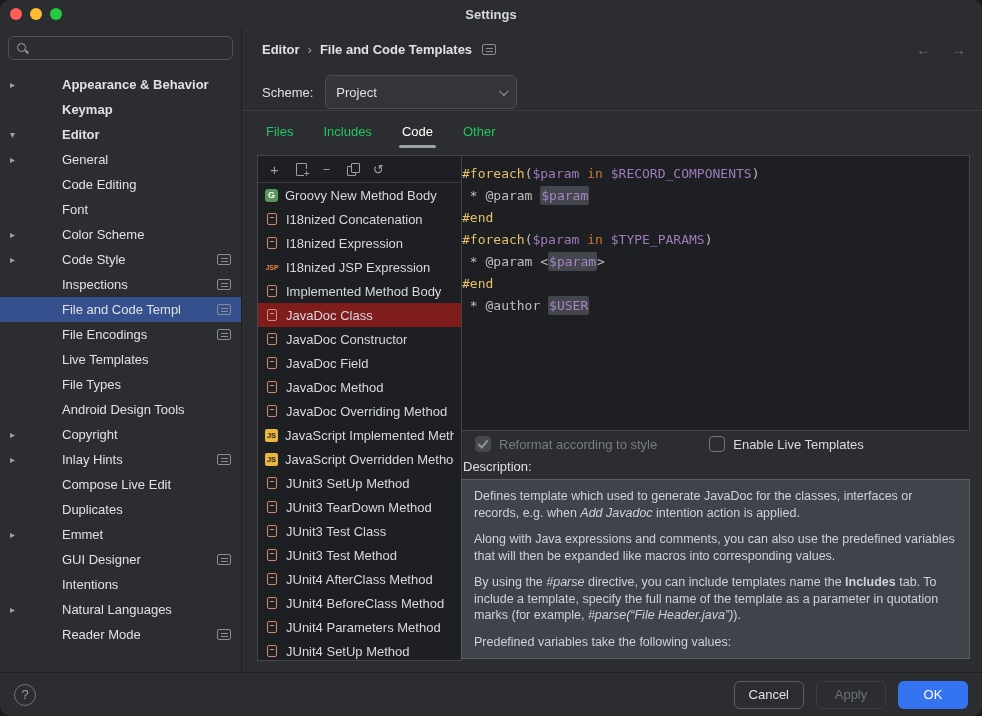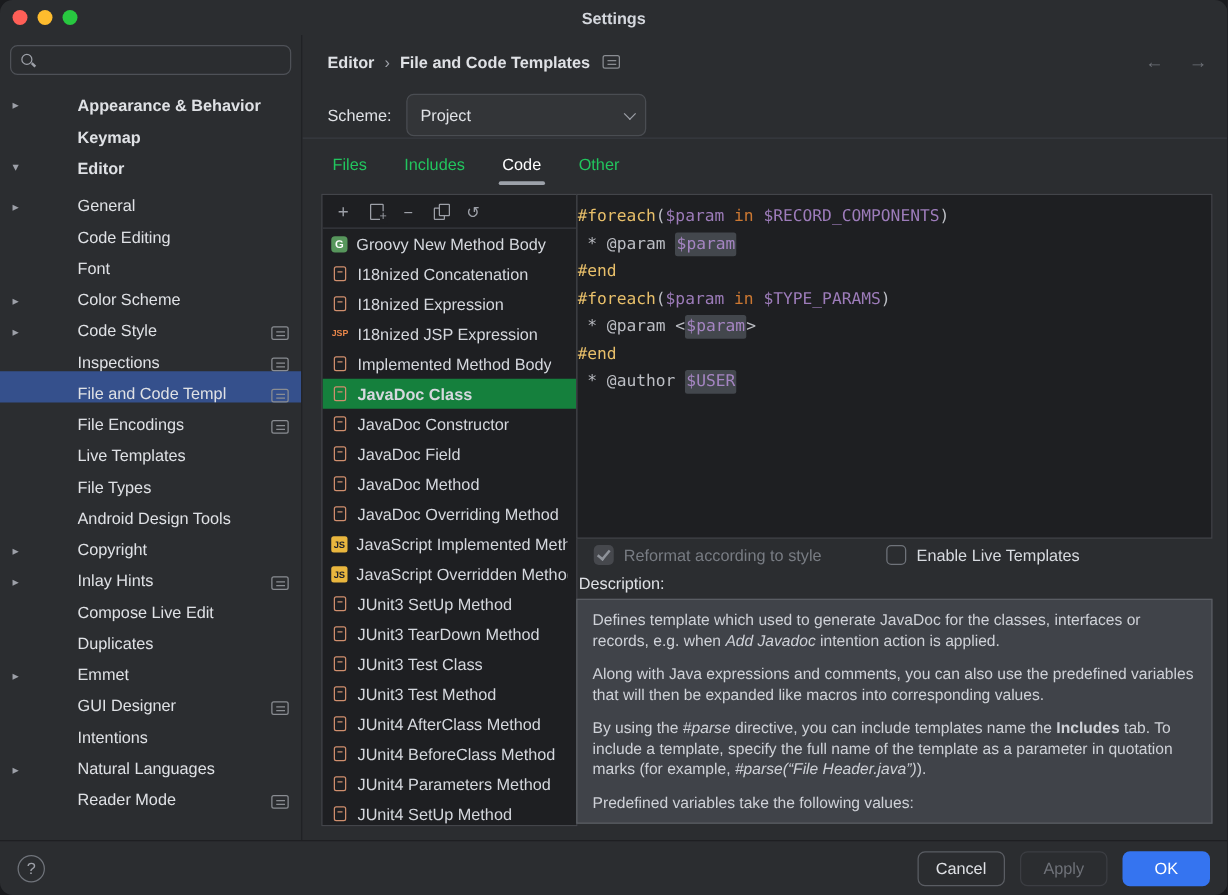--- a/index.html
+++ b/index.html
@@ -17,21 +17,21 @@
   
   .frame-body{display:flex;height:644px;}
   .sidebar{width:242px;flex:none;border-right:1px solid #1e1f22;overflow:hidden;}
   .search-box{margin:8px;height:24px;border:1px solid #4e5157;border-radius:6px;display:flex;align-items:center;padding:0 7px;gap:6px;background:#2b2d30;}
   .search-icon{width:13px;height:13px;position:relative;flex:none;}
   .search-icon::before{content:'';position:absolute;left:1px;top:1px;width:7px;height:7px;border:1.5px solid #9da0a8;border-radius:50%;}
   .search-icon::after{content:'';position:absolute;left:9px;top:9px;width:4px;height:1.5px;background:#9da0a8;transform:rotate(45deg);}
   .search-input{flex:1;min-width:0;background:transparent;border:none;outline:none;color:#dfe1e5;font:inherit;}
   .tree{margin-top:12px;}
   .tree-row{height:25px;display:flex;align-items:center;padding:0 10px;cursor:default;gap:36px;}
-  .tree-row.child{align-items:flex-end;}
+  .tree-row.child{}
   .tree-row.top .tree-label{font-weight:700;}
   .tree-row.sel{background:#35508c;}
   .chev{width:16px;flex:none;color:#9da0a8;font-size:10px;line-height:1;}
   .chev.col::after{content:'▸';}
   .chev.exp::after{content:'▾';}
   .tree-label{white-space:nowrap;overflow:hidden;color:#dfe1e5;}
   .scope-icon{margin-left:auto;width:14px;height:11px;flex:none;border:1px solid #8a8d92;border-radius:2px;
     background:linear-gradient(#8a8d92,#8a8d92) 3px 3px/7px 1px no-repeat,
                linear-gradient(#8a8d92,#8a8d92) 3px 6px/7px 1px no-repeat;}
   
@@ -59,21 +59,21 @@
   .tbi{width:16px;height:16px;display:flex;align-items:center;justify-content:center;position:relative;color:#9da0a8;font-size:15px;line-height:1;}
   .plus-icon::before{content:'+';}
   .minus-icon::before{content:'−';font-size:13px;}
   .revert-icon::before{content:'↺';font-size:13px;}
   .copy-icon::before{content:'';position:absolute;left:2px;top:5px;width:7px;height:8px;border:1px solid #9da0a8;border-radius:1px;}
   .copy-icon::after{content:'';position:absolute;left:6px;top:2px;width:7px;height:8px;border:1px solid #9da0a8;border-radius:1px;background:#1e1f22;}
   .copy-plus-icon::before{content:'';position:absolute;left:3px;top:2px;width:9px;height:11px;border:1px solid #9da0a8;border-radius:1px;}
   .copy-plus-icon::after{content:'+';position:absolute;right:-1px;bottom:-2px;font-size:10px;color:#9da0a8;background:#1e1f22;line-height:1;}
   .tpl-list{}
   .tpl-row{height:24px;display:flex;align-items:center;gap:7px;padding:0 7px;white-space:nowrap;}
-  .tpl-row.sel{background:#15803d;font-weight:bold;}
+  .tpl-row.sel{background:#7f1d1d;}
   .tpl-label{overflow:hidden;color:#d5d8de;}
   .tpl-icon{flex:none;width:14px;height:14px;display:flex;align-items:center;justify-content:center;}
   .tpl-icon.template-icon{width:10px;height:12px;border:1px solid #cf8e6d;border-radius:2px;margin:0 2px;
     background:linear-gradient(#cf8e6d,#cf8e6d) 2px 3px/4px 1px no-repeat;}
   .tpl-icon.groovy-icon{width:13px;height:13px;background:#57965c;color:#fff;font-size:9px;font-weight:700;border-radius:3px;}
   .tpl-icon.js-icon{width:13px;height:13px;background:#e9b63e;color:#22232a;font-size:7.5px;font-weight:700;border-radius:2px;}
   .tpl-icon.jsp-icon{color:#e8864a;font-size:7px;font-weight:700;}
   
   .panel-editor{position:absolute;left:219px;top:127px;width:509px;height:276px;background:#1e1f22;border:1px solid #43454a;
     padding:7px 0 0 0;font-family:"DejaVu Sans Mono",monospace;font-size:13px;overflow:hidden;}

